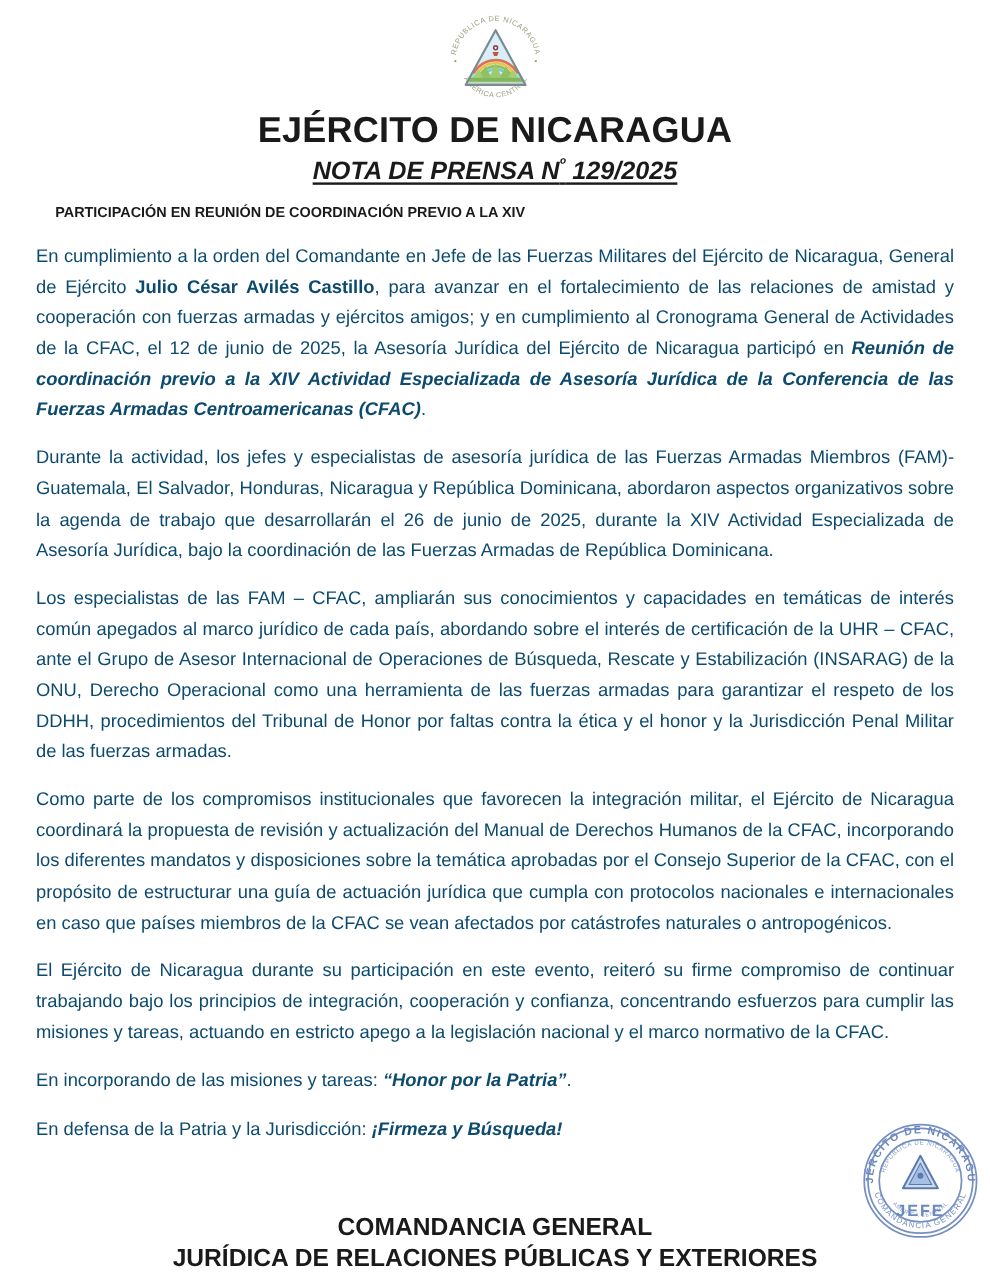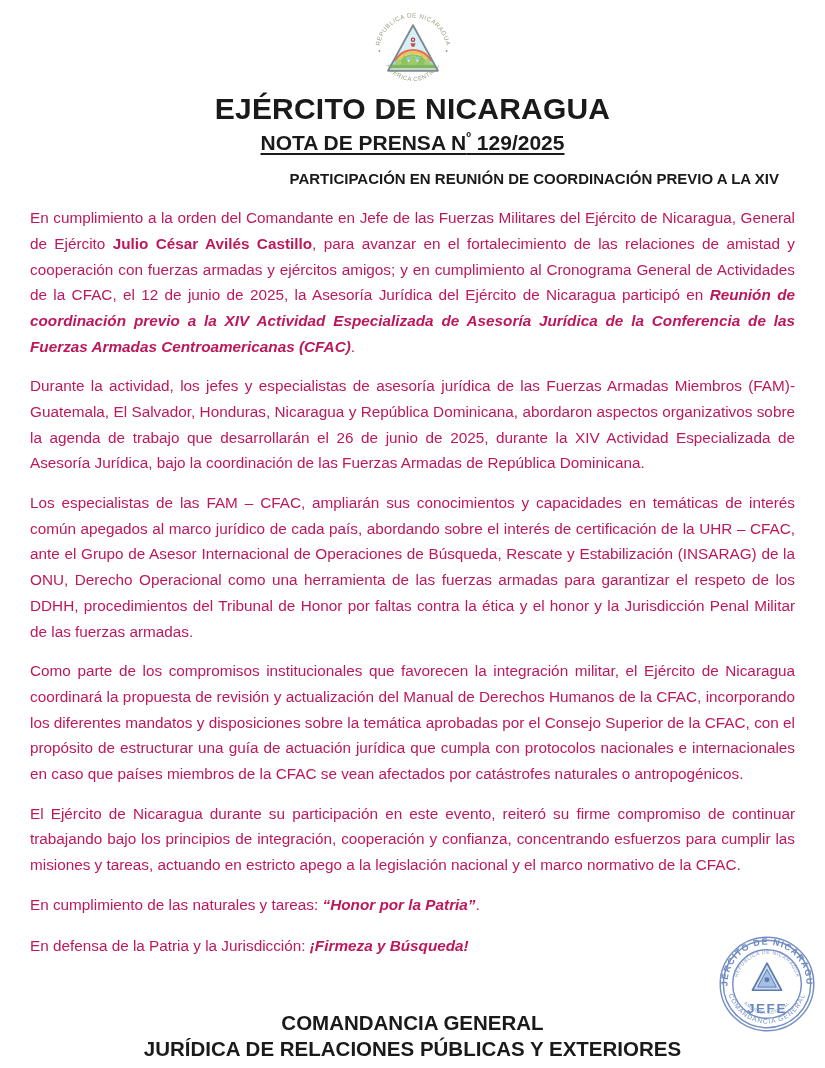--- a/index.html
+++ b/index.html
@@ -43,49 +43,50 @@
     text-align: center;
     font-weight: bold;
     font-size: 30px;
     letter-spacing: 0.2px;
     margin: 0 0 4px 0;
     line-height: 1.15;
   }
   .nota-line {
     text-align: center;
     margin: 0 0 14px 0;
+    font-style: italic;
   }
   .nota-line .nota-text {
     font-weight: bold;
     font-size: 21px;
     text-decoration: underline;
     text-underline-offset: 3px;
     display: inline-block;
   }
   .nota-line sup {
     font-size: 0.62em;
     vertical-align: super;
     line-height: 0;
   }
   .doc-subject {
-    text-align: right;
-    font-weight: bold;
-    font-size: 15px;
+    text-align: left;
+    font-weight: bold;
+    font-size: 12px;
     line-height: 1.38;
     margin: 0 0 16px 0;
     padding: 0 16px;
   }
 
   
   .body-copy {
     font-size: 15.3px;
     line-height: 1.68;
     text-align: justify;
     text-justify: inter-word;
-    color: #be185d;
+    color: #0c4a6e;
   }
   .body-copy p {
     margin: 0 0 14px 0;
   }
   .body-copy p:last-child { margin-bottom: 0; }
   .b { font-weight: bold; }
   .bi { font-weight: bold; font-style: italic; }
 
   .closing p { margin: 0 0 16px 0; }
 
@@ -182,21 +183,21 @@
 
     <p>Durante la actividad, los jefes y especialistas de asesoría jurídica de las Fuerzas Armadas Miembros (FAM)- Guatemala, El Salvador, Honduras, Nicaragua y República Dominicana, abordaron aspectos organizativos sobre la agenda de trabajo que desarrollarán el 26 de junio de 2025, durante la XIV Actividad Especializada de Asesoría Jurídica, bajo la coordinación de las Fuerzas Armadas de República Dominicana.</p>
 
     <p>Los especialistas de las FAM – CFAC, ampliarán sus conocimientos y capacidades en temáticas de interés común apegados al marco jurídico de cada país, abordando sobre el interés de certificación de la UHR – CFAC, ante el Grupo de Asesor Internacional de Operaciones de Búsqueda, Rescate y Estabilización (INSARAG) de la ONU, Derecho Operacional como una herramienta de las fuerzas armadas para garantizar el respeto de los DDHH, procedimientos del Tribunal de Honor por faltas contra la ética y el honor y la Jurisdicción Penal Militar de las fuerzas armadas.</p>
 
     <p>Como parte de los compromisos institucionales que favorecen la integración militar, el Ejército de Nicaragua coordinará la propuesta de revisión y actualización del Manual de Derechos Humanos de la CFAC, incorporando los diferentes mandatos y disposiciones sobre la temática aprobadas por el Consejo Superior de la CFAC, con el propósito de estructurar una guía de actuación jurídica que cumpla con protocolos nacionales e internacionales en caso que países miembros de la CFAC se vean afectados por catástrofes naturales o antropogénicos.</p>
 
     <p>El Ejército de Nicaragua durante su participación en este evento, reiteró su firme compromiso de continuar trabajando bajo los principios de integración, cooperación y confianza, concentrando esfuerzos para cumplir las misiones y tareas, actuando en estricto apego a la legislación nacional y el marco normativo de la CFAC.</p>
 
     <div class="closing">
-      <p><span>En cumplimiento de las naturales y tareas: </span><span class="bi">“Honor por la Patria”</span><span>.</span></p>
+      <p><span>En incorporando de las misiones y tareas: </span><span class="bi">“Honor por la Patria”</span><span>.</span></p>
 
       <p><span>En defensa de la Patria y la Jurisdicción: </span><span class="bi">¡Firmeza y Búsqueda!</span></p>
 
     </div>
   </div>
 
   <svg class="seal" viewBox="0 0 100 100">
     <defs>
       <path id="sealTop" d="M 50,50 m -38,0 a 38,38 0 0 1 76,0" fill="none"></path>
       <path id="sealBot" d="M 50,50 m -38,0 a 38,38 0 0 0 76,0" fill="none"></path>

